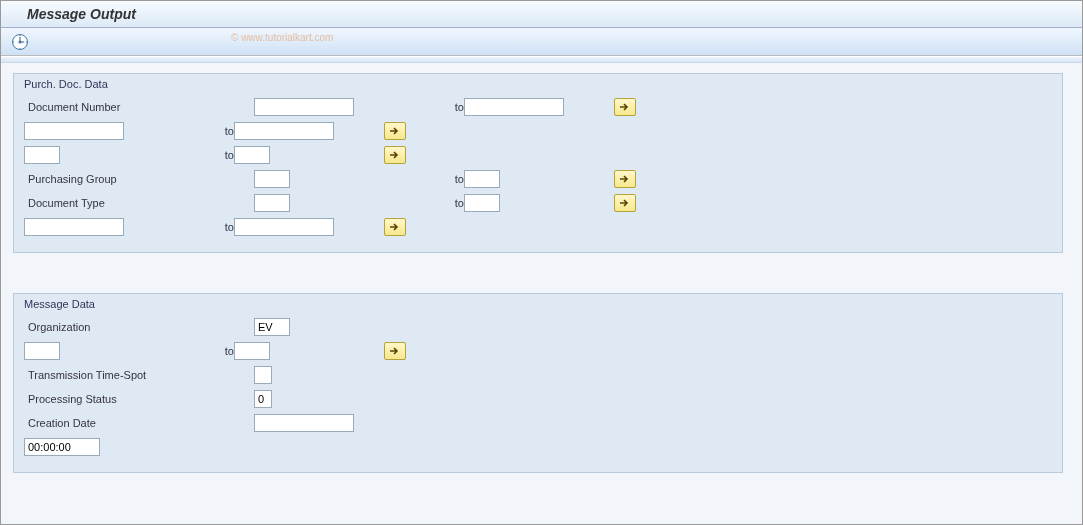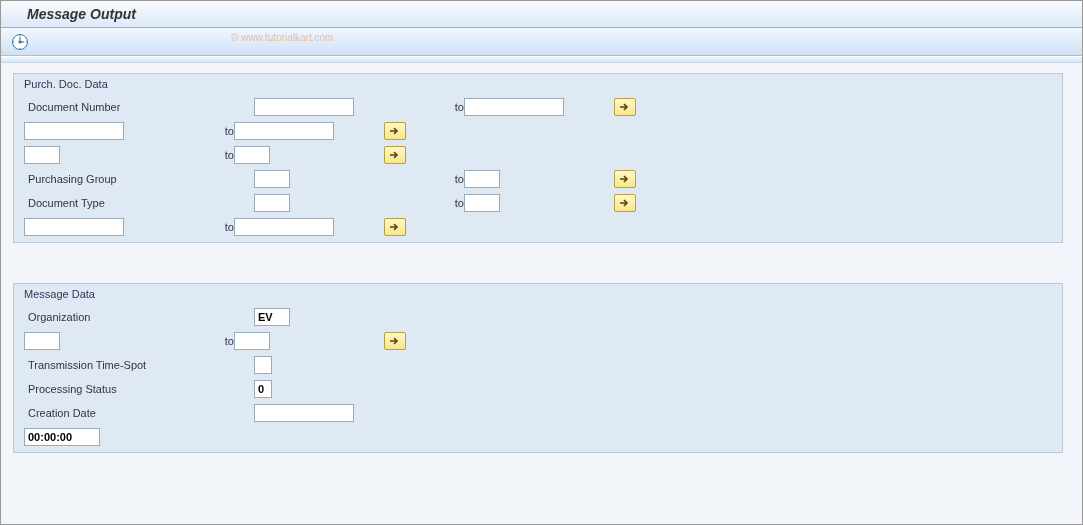--- a/index.html
+++ b/index.html
@@ -68,21 +68,21 @@
       margin-bottom: 40px;
       padding: 0;
       width: 1050px;
     }
     .group-title {
       padding: 4px 10px 2px 10px;
       font-size: 11px;
       color: #335;
     }
     .group-body {
-      padding: 4px 10px 2px 10px;
+      padding: 4px 10px 12px 10px;
     }
     .row {
       display: flex;
       align-items: center;
       height: 22px;
       margin-bottom: 2px;
     }
     .lbl {
       width: 230px;
       padding-left: 4px;
@@ -93,21 +93,20 @@
     .cell-to { width: 140px; }
     .cell-btn { width: 60px; padding-left: 10px; }
     input.sap-input {
       font-family: Arial, Helvetica, sans-serif;
       font-size: 11px;
       border: 1px solid #9ab;
       background: #fff;
       padding: 1px 3px;
       height: 18px;
       outline: none;
-      font-weight: bold;
     }
     .w-wide { width: 100px; }
     .w-short { width: 36px; }
     .w-tiny { width: 18px; }
     .multi-btn {
       width: 22px;
       height: 18px;
       border: 1px solid #b5a23a;
       border-radius: 2px;
       background: linear-gradient(to bottom, #fff7c9 0%, #f7e78e 100%);

